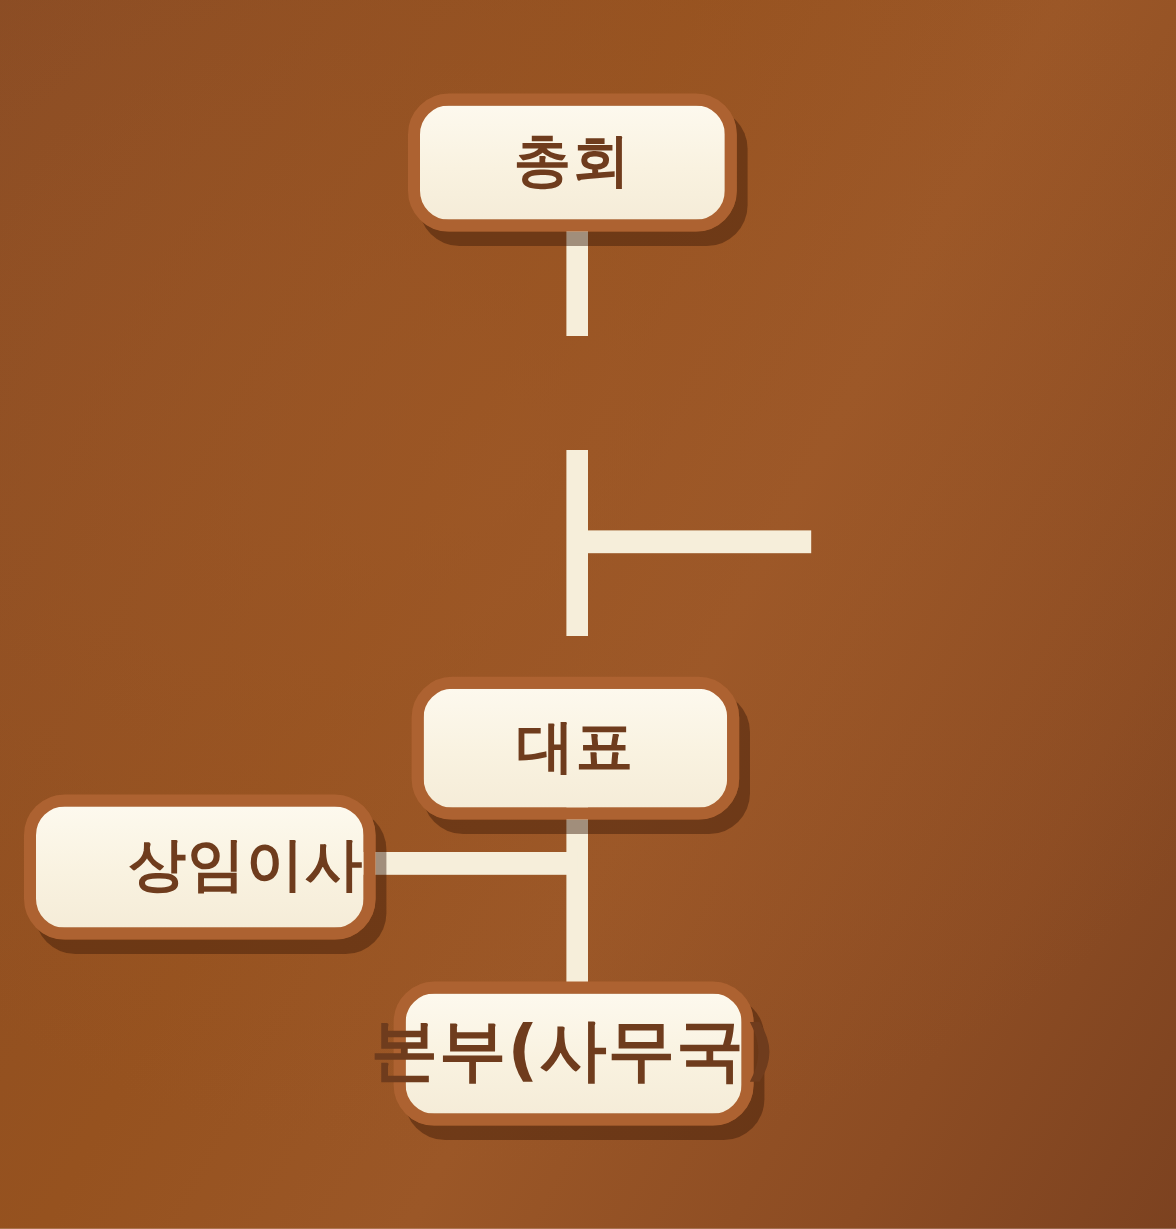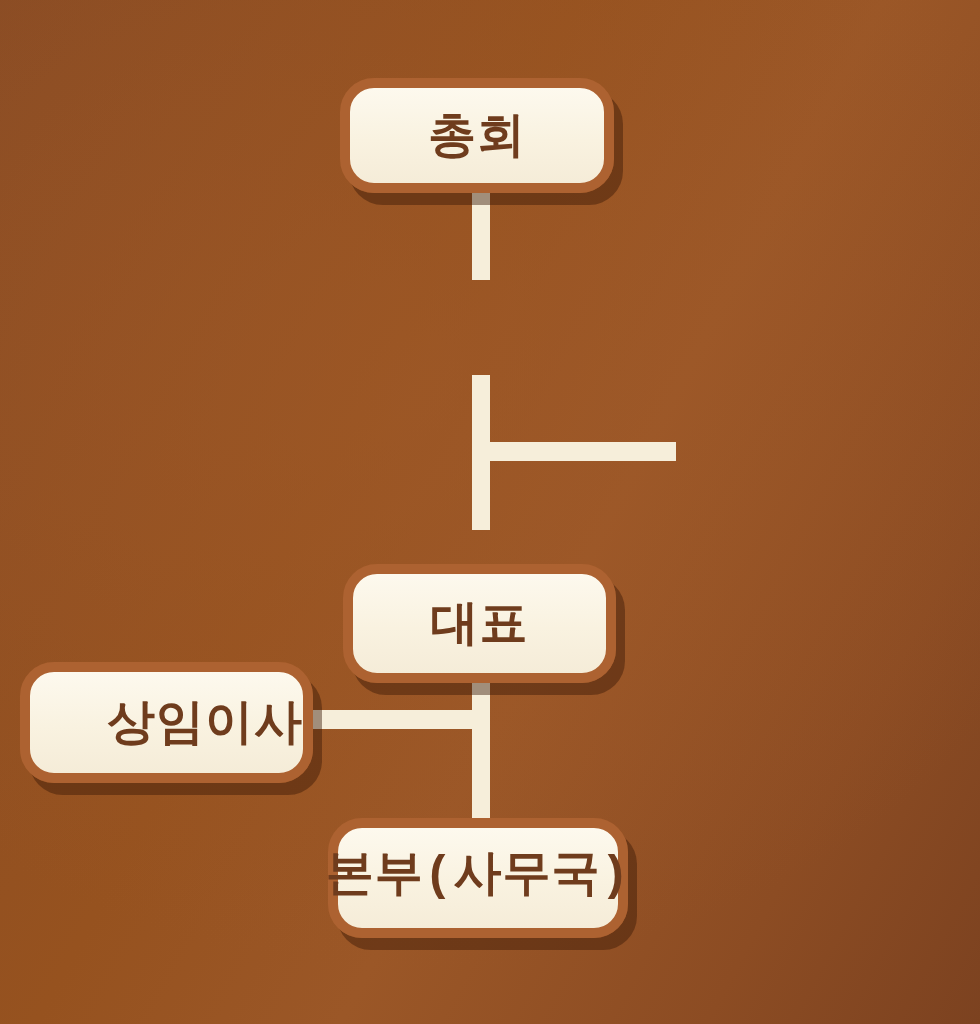--- a/index.html
+++ b/index.html
@@ -44,21 +44,21 @@
     line-height: 1;
     padding-bottom: 4px;
   }
   
   #n-general-assembly        { left: 340px; top: 78px;  width: 274px; height: 115px; }
   #n-board-of-directors      { left: 342px; top: 271px; width: 274px; height: 113px; }
   #n-auditor                 { left: 663px; top: 392px; width: 282px; height: 118px; }
   #n-representative          { left: 343px; top: 520px; width: 273px; height: 119px; margin-top: 44px; }
   #n-executive-director      { left: 20px;  top: 662px; width: 293px; height: 121px; justify-content: flex-end; }
   #n-headquarters            { left: 328px; top: 818px; width: 300px; height: 120px; }
-  #n-headquarters .label     { font-size: 48px; font-family: Liberation Mono, monospace; }
+  #n-headquarters .label     { font-size: 56px; }
   
   #c-assembly-board          { left: 472px; top: 185px; width: 18px;  height: 95px;  }
   #c-board-representative    { left: 472px; top: 375px; width: 18px;  height: 155px; }
   #c-branch-auditor          { left: 481px; top: 442px; width: 195px; height: 19px;  }
   #c-representative-hq       { left: 472px; top: 632px; width: 18px;  height: 195px; }
   #c-branch-executive        { left: 300px; top: 710px; width: 181px; height: 19px;  }
 </style>
 </head>
 <body>
 

